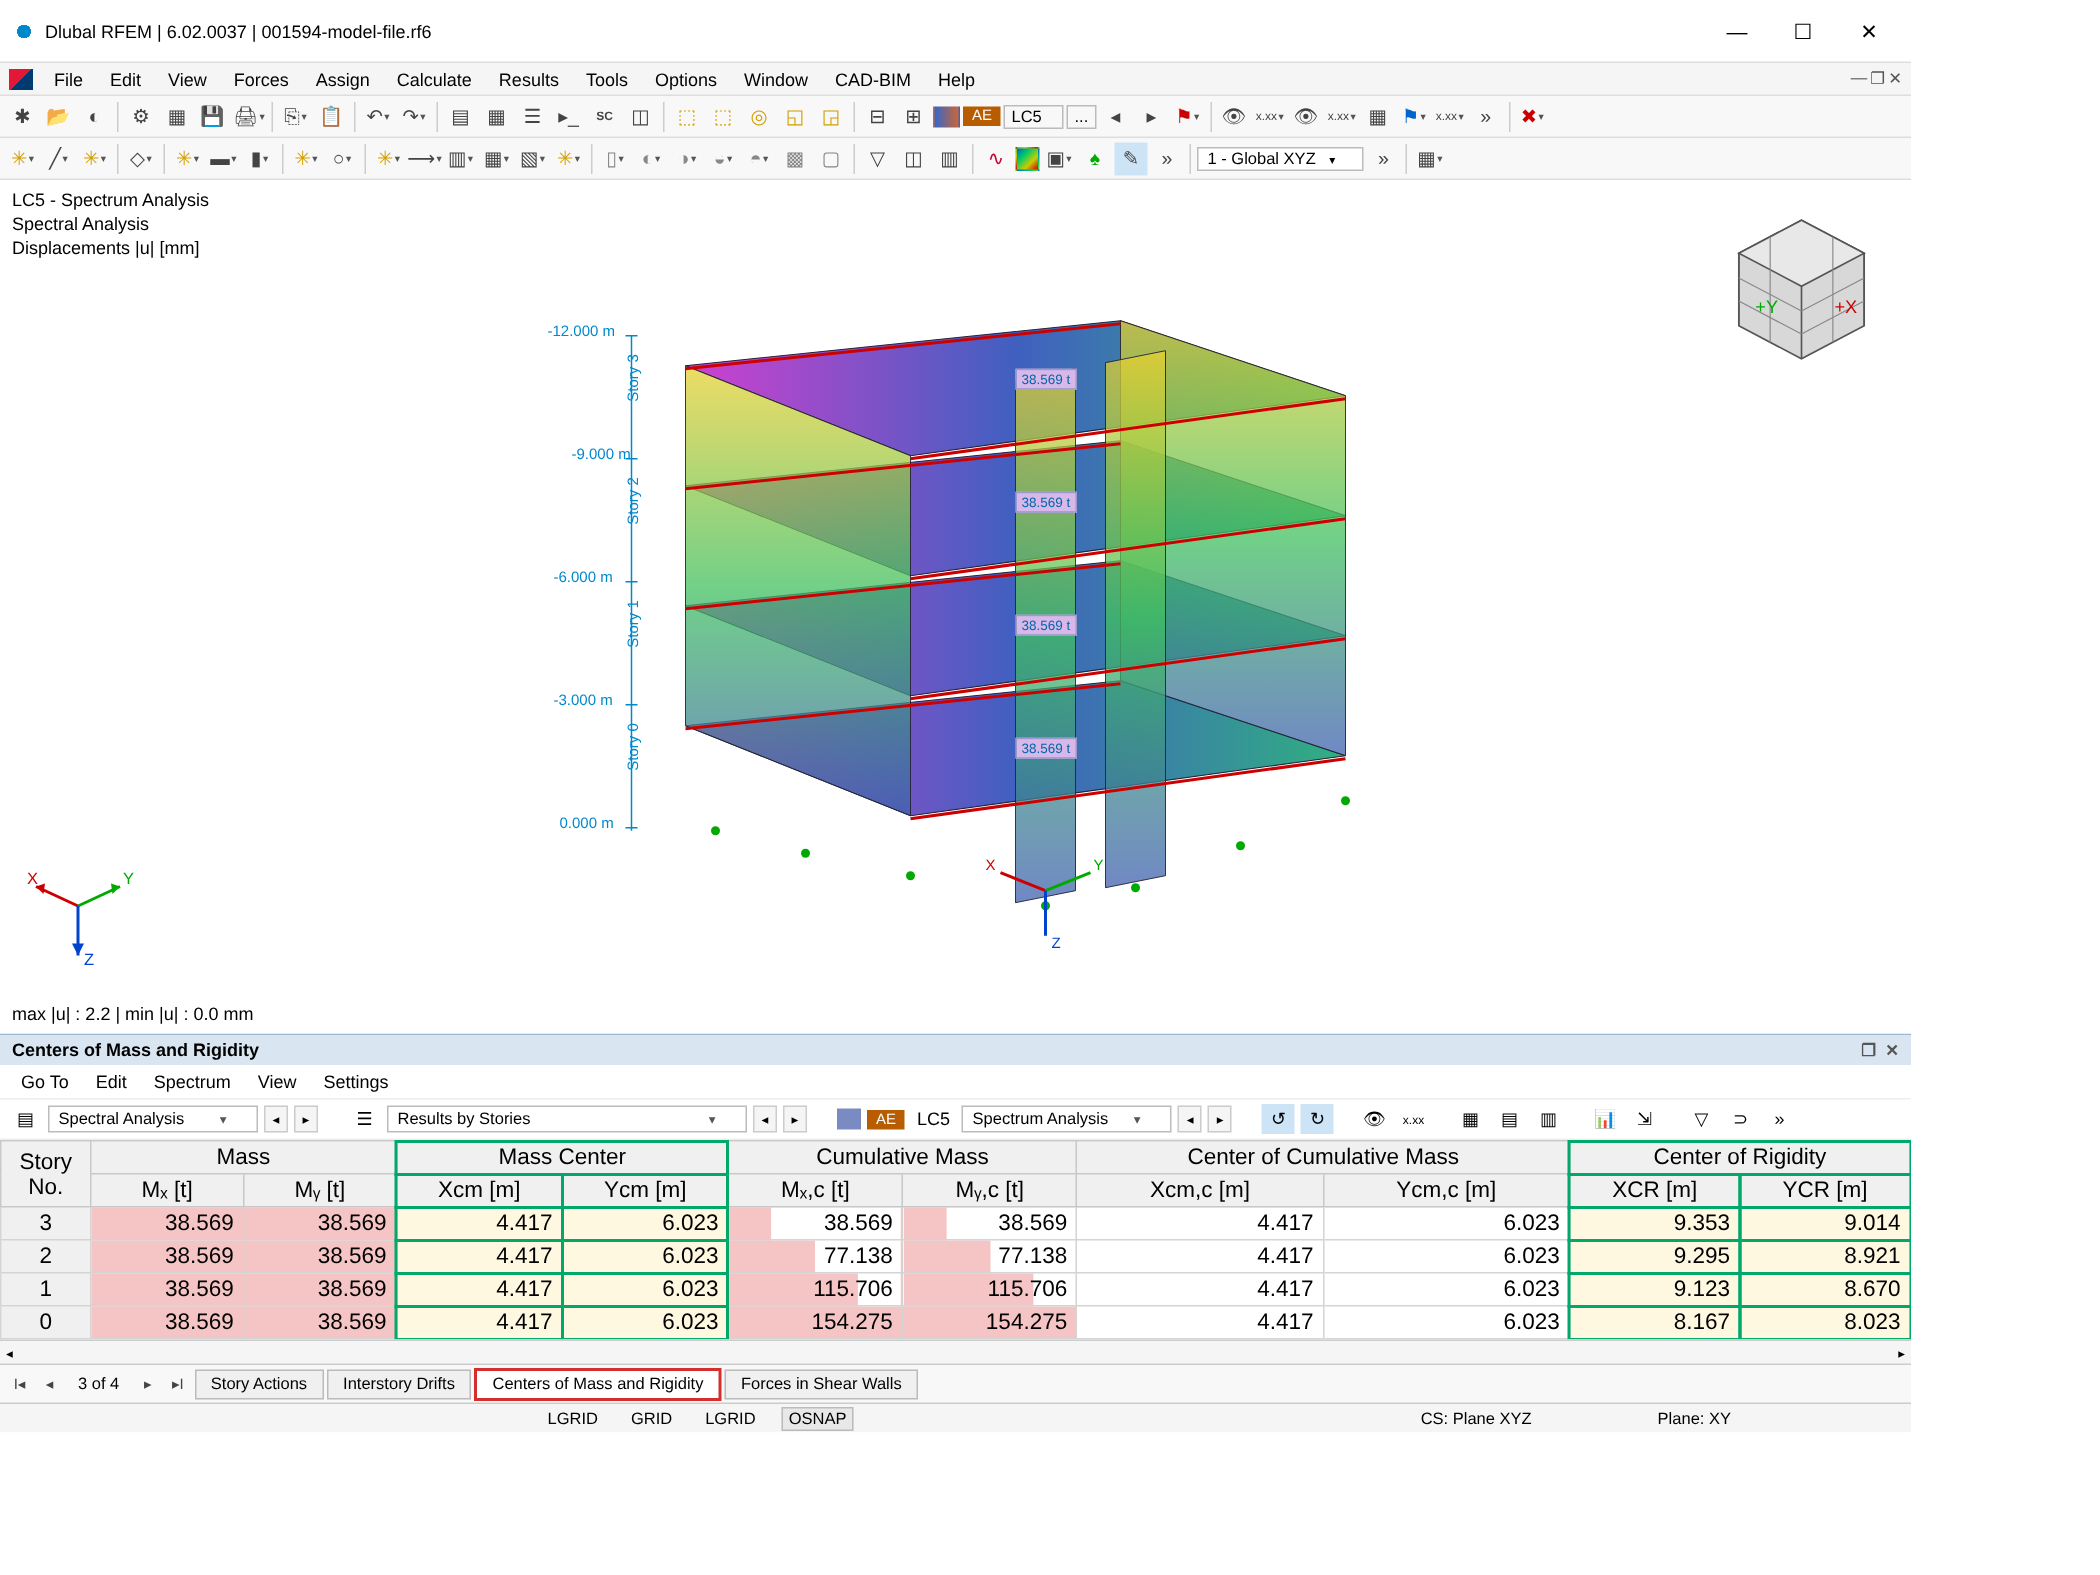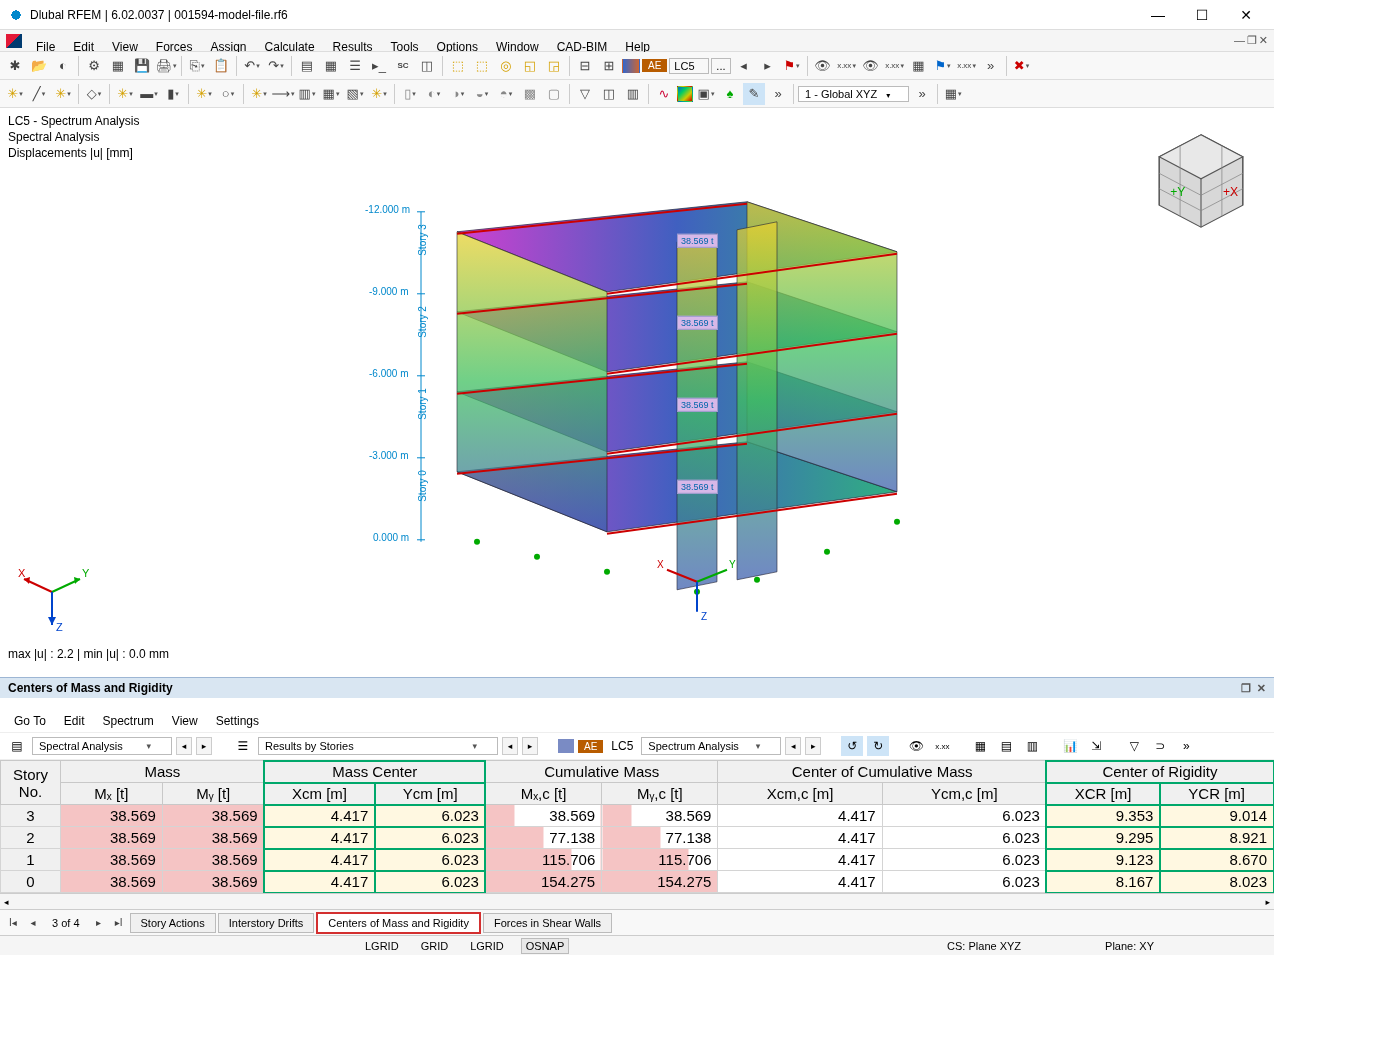--- a/index.html
+++ b/index.html
@@ -1,35 +1,35 @@
 <!DOCTYPE html>
 <html><head>
 <meta charset="utf-8">
 <style>
 * { box-sizing: border-box; margin: 0; padding: 0; }
 body { font-family: "Segoe UI", Tahoma, sans-serif; font-size: 12px; background: #fff; width: 1274px; height: 955px; overflow: hidden; display: flex; flex-direction: column; color: #000; }
-.titlebar { height: 30px; display: flex; align-items: center; padding: 0 8px; border-bottom: 1px solid #ddd; }
+.titlebar { height: 42px; display: flex; align-items: center; padding: 0 8px; border-bottom: 1px solid #ddd; }
 .titlebar .icon { width: 16px; height: 16px; margin-right: 6px; background: radial-gradient(circle, #0088cc 40%, transparent 41%); border-radius: 50%; }
 .titlebar .title { flex: 1; font-size: 12px; }
 .winbtns { display: flex; gap: 4px; }
 .winbtn { width: 40px; height: 28px; display: flex; align-items: center; justify-content: center; font-size: 14px; }
 .menubar { height: 22px; display: flex; align-items: center; padding: 0 6px; gap: 2px; background: #f5f5f5; border-bottom: 1px solid #ddd; font-size: 12px; }
 .menubar .logo { width: 16px; height: 14px; background: linear-gradient(135deg,#e31837 50%,#003a70 50%); margin-right: 4px; }
-.menuitem { padding: 2px 8px; cursor: default; margin-top: 12px; }
+.menuitem { padding: 2px 8px; cursor: default; }
 .menubar .right { margin-left: auto; display: flex; gap: 2px; font-size: 11px; color: #555; }
 .toolbar { height: 28px; display: flex; align-items: center; padding: 0 4px; gap: 2px; background: #f8f8f8; border-bottom: 1px solid #ddd; }
 .tbtn { width: 22px; height: 22px; display: inline-flex; align-items: center; justify-content: center; font-size: 13px; color: #444; border: 1px solid transparent; }
 .tbtn.dd::after { content: "▾"; font-size: 7px; margin-left: 1px; color: #555; }
 .tsep { width: 1px; height: 20px; background: #ccc; margin: 0 2px; }
 .tbadge { background: #b85c00; color: #fff; padding: 1px 6px; font-size: 10px; }
 .tinput { border: 1px solid #bbb; padding: 1px 4px; font-size: 11px; min-width: 40px; }
 .tselect { border: 1px solid #bbb; padding: 1px 18px 1px 6px; font-size: 11px; background: #fff; position: relative; }
 .viewport { flex: 1; position: relative; background: #fff; overflow: hidden; }
 .vp-text { position: absolute; left: 8px; font-size: 12px; color: #000; }
-.vp-stats { position: absolute; left: 8px; bottom: 16px; font-size: 12px; }
+.vp-stats { position: absolute; left: 8px; bottom: 6px; font-size: 12px; }
 .navcube { position: absolute; right: 18px; top: 18px; width: 110px; height: 110px; }
 .axis-gizmo { position: absolute; left: 12px; bottom: 40px; width: 80px; height: 80px; }
 .model-img { position: absolute; left: 50%; top: 50%; transform: translate(-50%, -48%); }
 
 .panel { border-top: 1px solid #9db6d4; background: #fff; display: flex; flex-direction: column; }
 .panel-title { background: #d9e6f2; padding: 3px 8px; font-weight: bold; font-size: 12px; display: flex; align-items: center; }
 .panel-title .right { margin-left: auto; display: flex; gap: 6px; font-size: 11px; color: #555; }
 .panel-menu { display: flex; gap: 2px; padding: 2px 6px; font-size: 12px; }
 .panel-toolbar { display: flex; align-items: center; gap: 4px; padding: 3px 6px; border-top: 1px solid #eee; border-bottom: 1px solid #eee; }
 .psel { border: 1px solid #bbb; padding: 2px 20px 2px 6px; font-size: 11px; background: #fff; display: inline-flex; align-items: center; gap: 4px; }
@@ -290,21 +290,21 @@
       <g>
         <line x1="340" y1="400" x2="310" y2="388" stroke="#c00" stroke-width="2"></line>
           <text x="300" y="386" font-size="10" fill="#c00">X</text>
         <line x1="340" y1="400" x2="370" y2="388" stroke="#0a0" stroke-width="2"></line>
           <text x="372" y="386" font-size="10" fill="#0a0">Y</text>
         <line x1="340" y1="400" x2="340" y2="430" stroke="#04c" stroke-width="2"></line>
           <text x="344" y="438" font-size="10" fill="#04c">Z</text>
       </g>
     </svg>
     <div class="dim-label" style="left:8px;top:22px">-12.000 m</div>
-    <div class="dim-label" style="left:12px;top:104px">-9.000 m</div>
+    <div class="dim-label" style="left:24px;top:104px">-9.000 m</div>
     <div class="dim-label" style="left:12px;top:186px">-6.000 m</div>
     <div class="dim-label" style="left:12px;top:268px">-3.000 m</div>
     <div class="dim-label" style="left:16px;top:350px">0.000 m</div>
     <div class="story-label" style="left:60px;top:320px">Story 0</div>
     <div class="story-label" style="left:60px;top:238px">Story 1</div>
     <div class="story-label" style="left:60px;top:156px">Story 2</div>
     <div class="story-label" style="left:60px;top:74px">Story 3</div>
     <div class="mass-tag" style="left:320px;top:52px">38.569 t</div>
     <div class="mass-tag" style="left:320px;top:134px">38.569 t</div>
     <div class="mass-tag" style="left:320px;top:216px">38.569 t</div>

